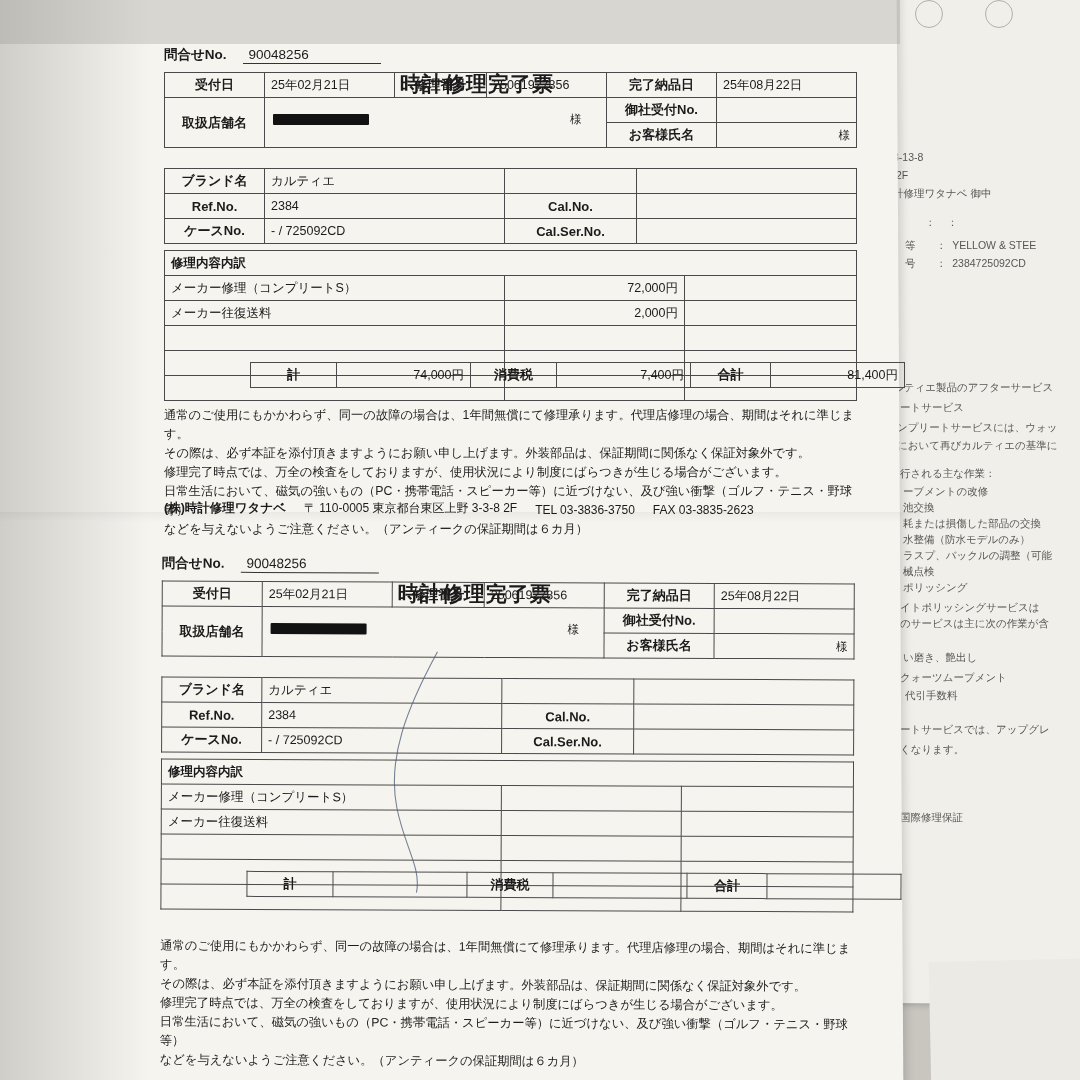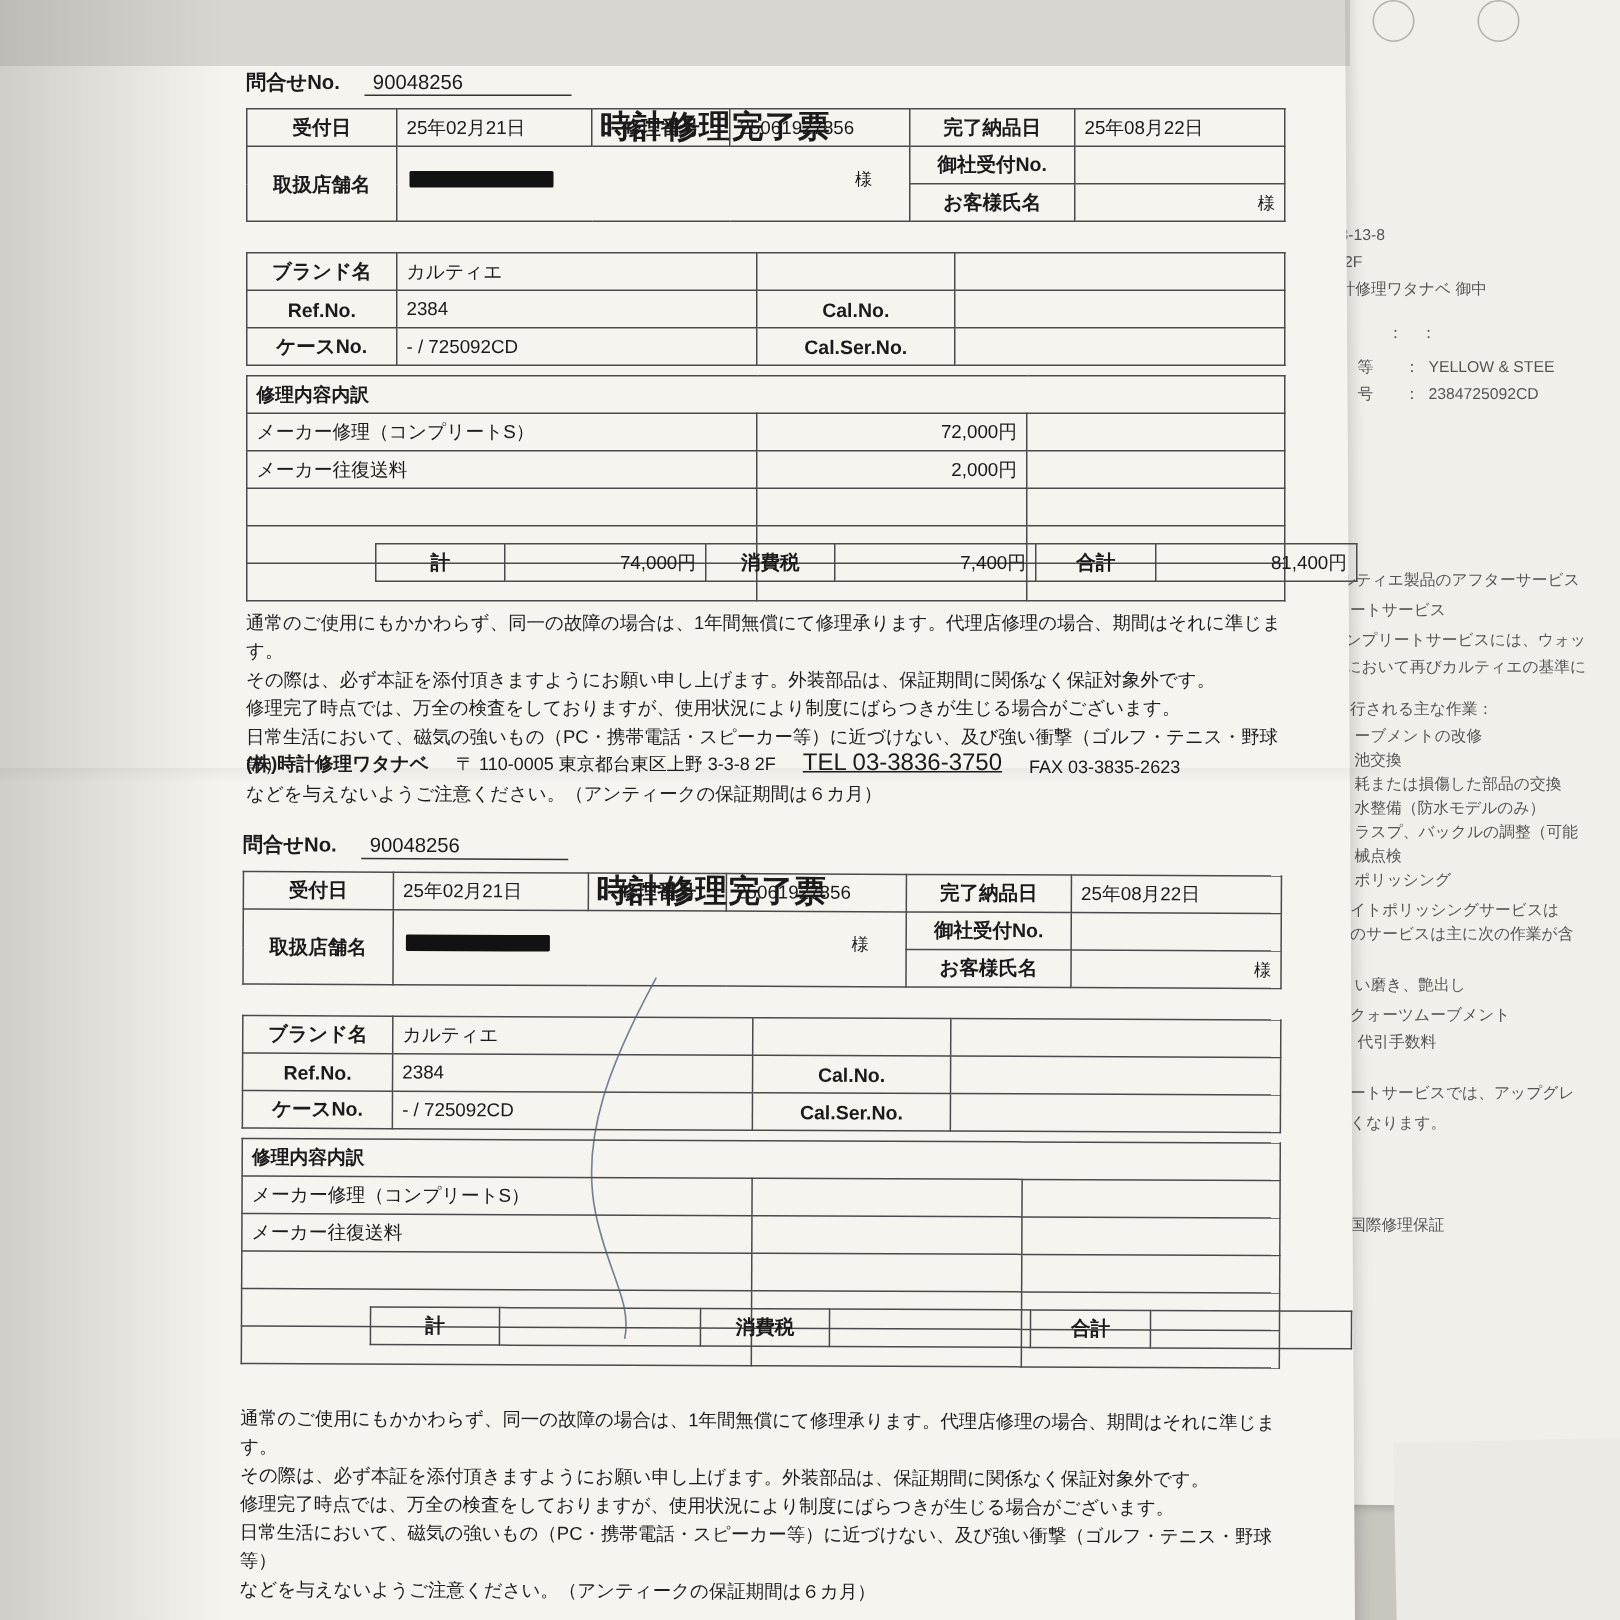--- a/index.html
+++ b/index.html
@@ -168,21 +168,21 @@
   .footer {
     position: absolute;
     left: 14px;
     font-size: 12.5px;
     font-weight: bold;
     display: flex;
     gap: 18px;
     align-items: flex-end;
   }
   .footer .addr { font-weight: normal; font-size: 12px; }
-  .footer .tel { font-weight: normal; font-size: 16px; text-decoration: underline; }
+  .footer .tel { font-weight: normal; font-size: 12px; }
   .footer .fax { font-weight: normal; font-size: 12px; }
 
   
   .rtext {
     position: absolute;
     font-family: "Liberation Sans", sans-serif;
     font-size: 10.5px;
     color: #3a3a3a;
     line-height: 1.5;
     white-space: pre;

